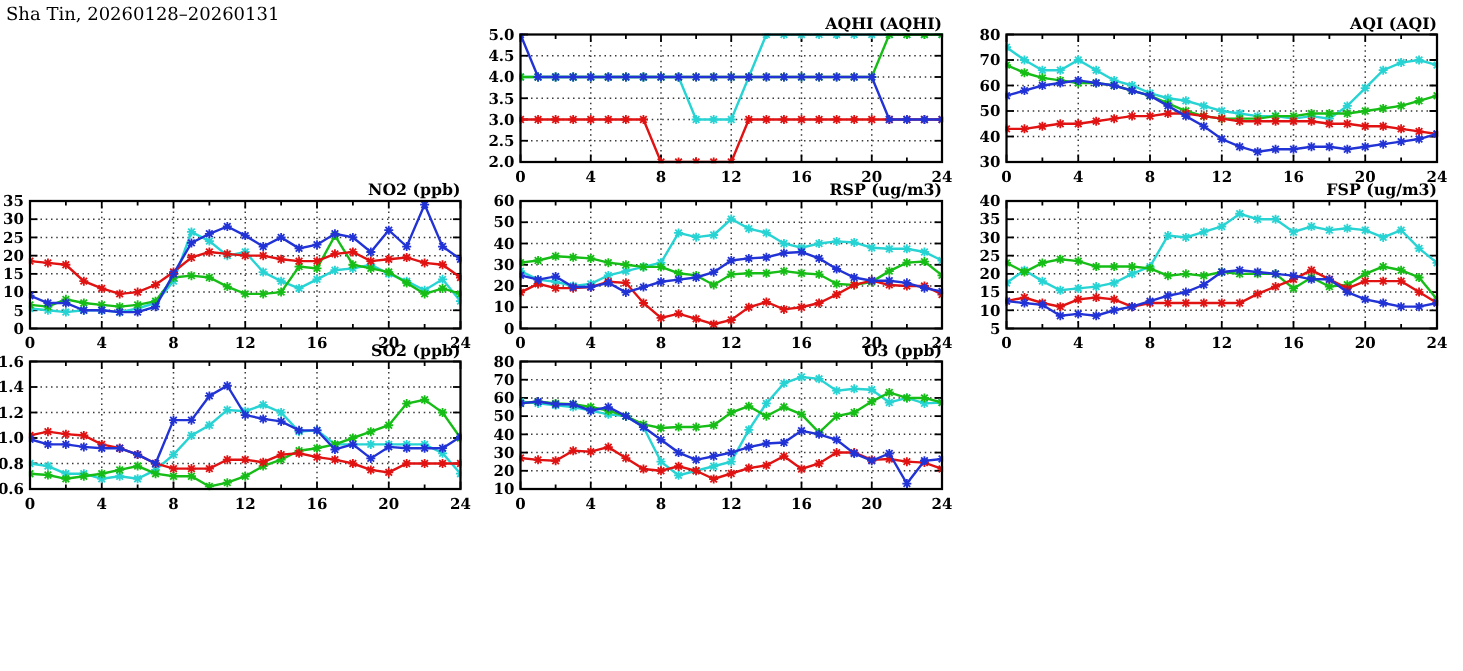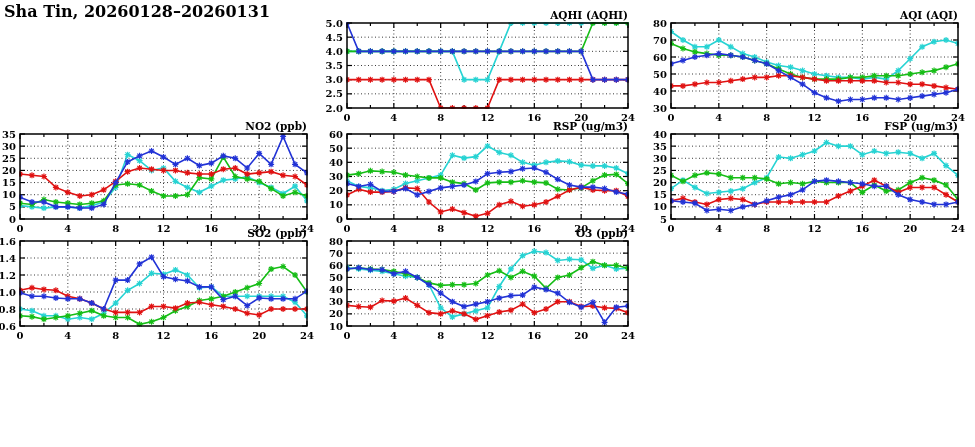--- a/index.html
+++ b/index.html
@@ -1,18 +1,18 @@
 <!DOCTYPE html>
 <html><head>
 <meta charset="utf-8">
 <style>
   html,body{margin:0;padding:0;background:#fff;}
   .page{position:relative;width:975px;height:447px;background:#fff;overflow:hidden;
         font-family:"DejaVu Serif",serif;}
-  .page-title{position:absolute;left:4px;top:2px;font-weight:bold;font-size:16px;color:#000;}
+  .page-title{position:absolute;left:4px;top:2px;font-weight:normal;font-size:12px;color:#000;}
   .chart{position:absolute;}
   .chart svg{position:absolute;overflow:visible;}
   .grid{stroke:#3a3a3a;stroke-width:1;stroke-dasharray:1 2.5;}
   .tick{stroke:#000;stroke-width:1.2;}
   .frame{stroke:#000;stroke-width:1.5;fill:none;}
   .xlab,.ylab{font-family:"DejaVu Serif",serif;font-weight:bold;font-size:10px;fill:#000;}
   .ctitle{font-family:"DejaVu Serif",serif;font-weight:bold;font-size:10.5px;fill:#000;}
 </style>
 </head>
 <body>

